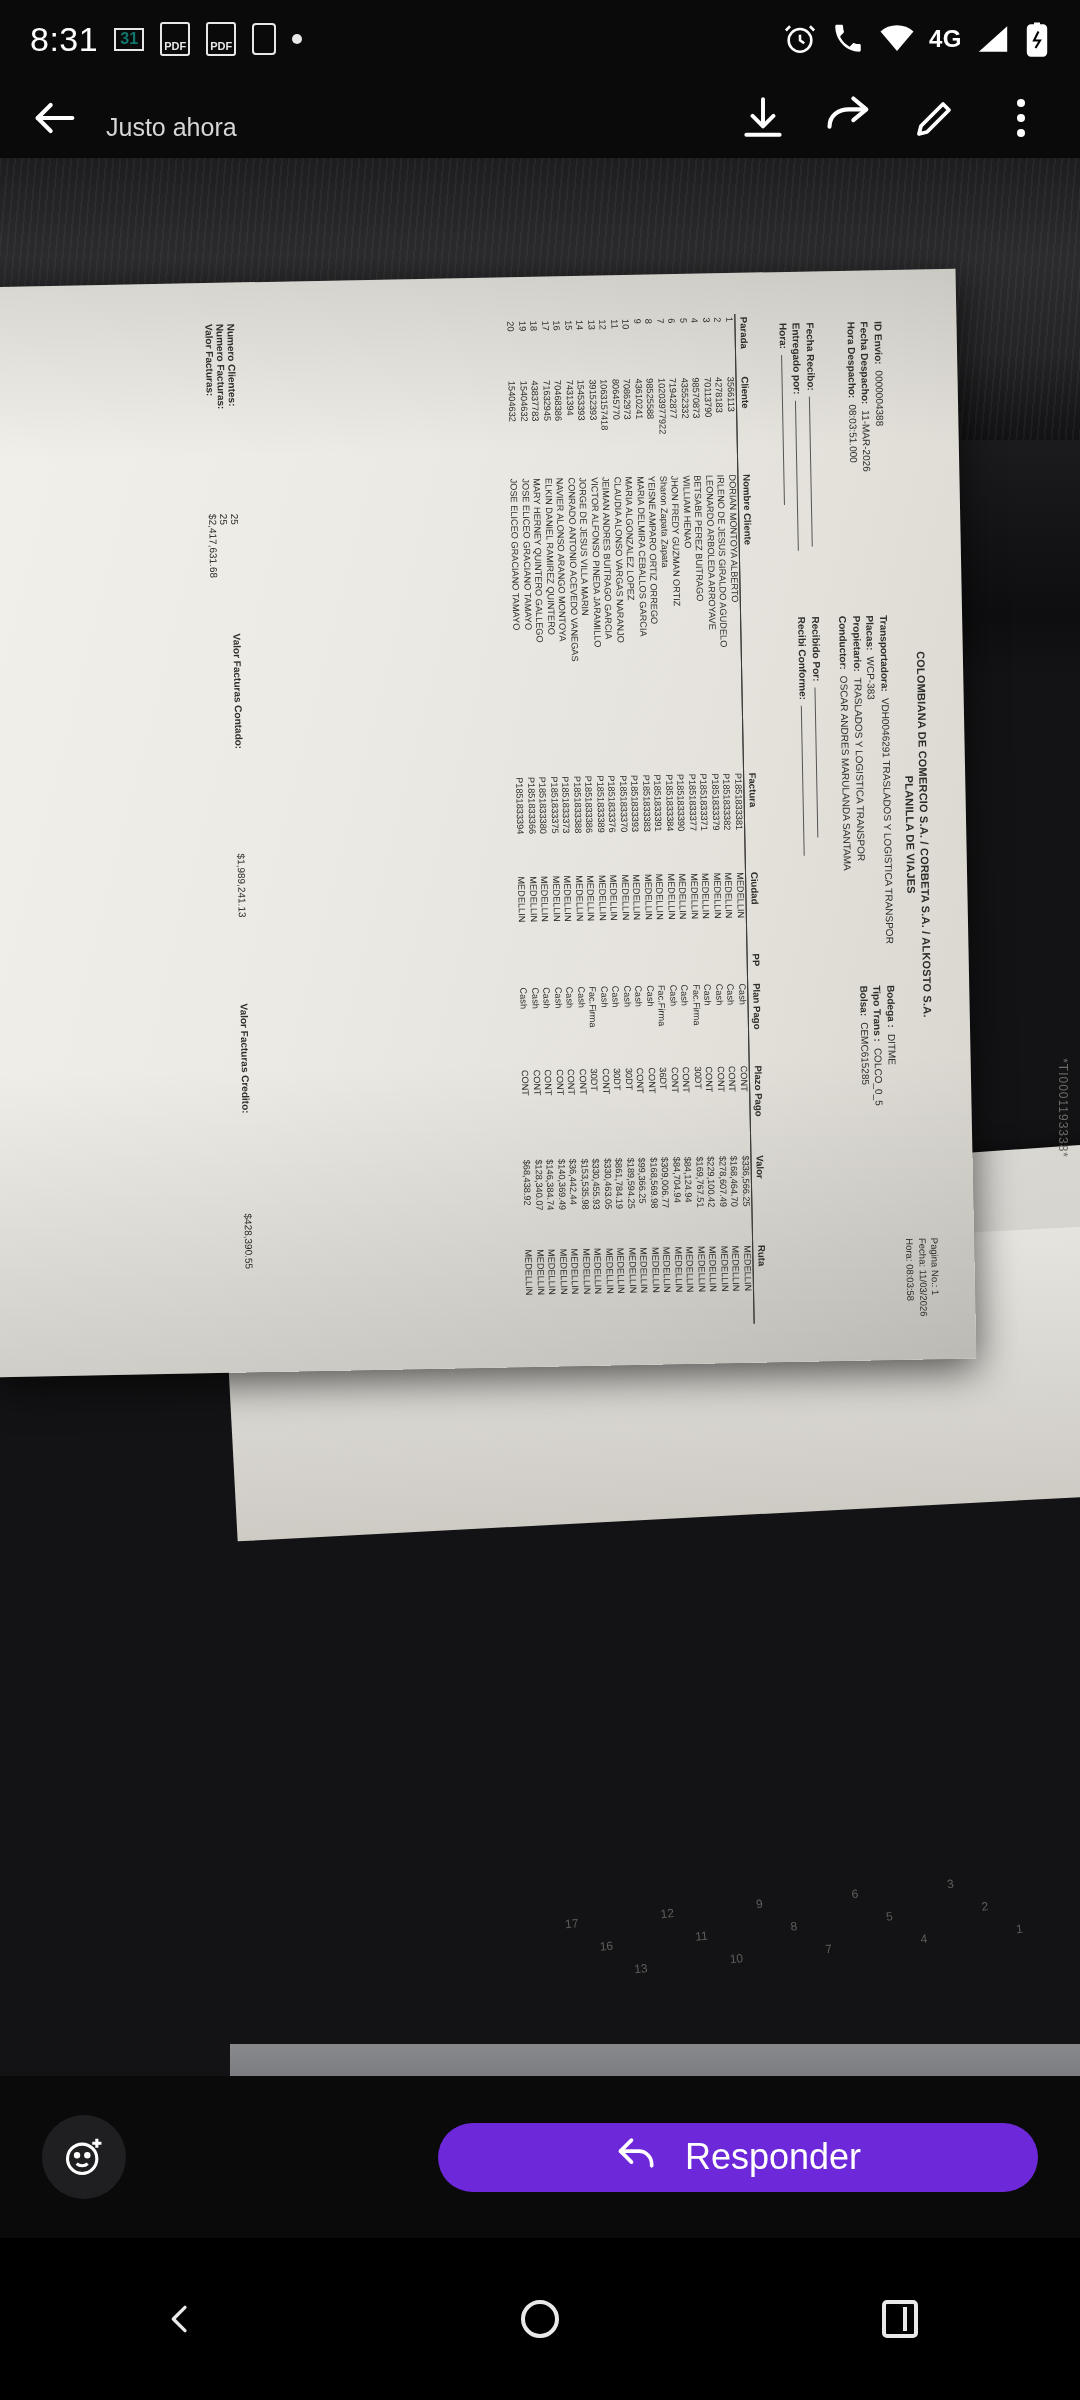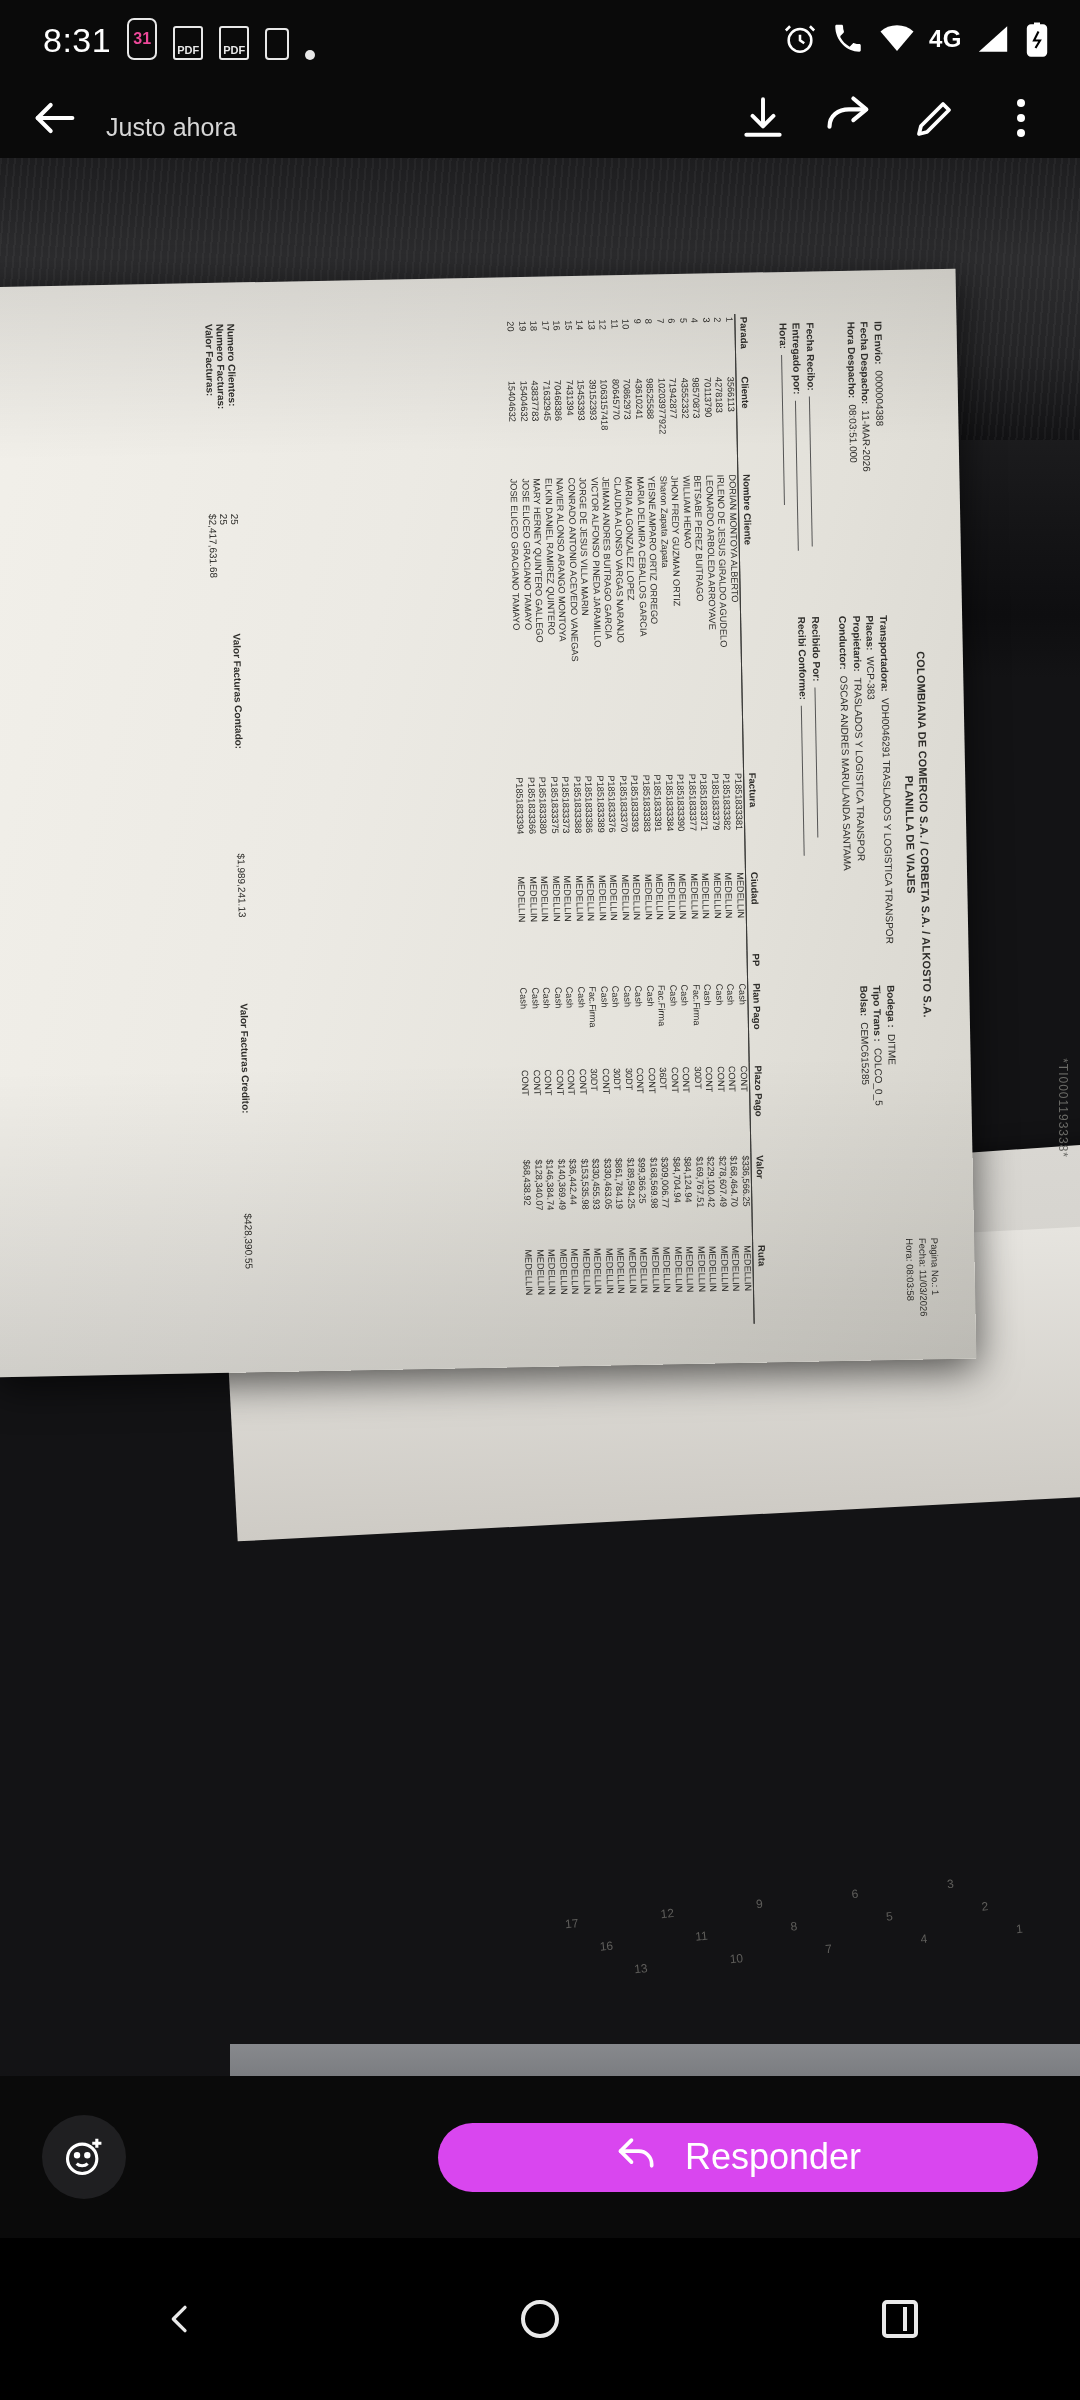--- a/index.html
+++ b/index.html
@@ -10,28 +10,28 @@
     overflow: hidden;
   }
   .screen { position: relative; width: 1080px; height: 2400px; background: #0a0a0a; }
 
   
   .statusbar {
     position: absolute; top: 0; left: 0; width: 1080px; height: 78px;
     display: flex; align-items: center; justify-content: space-between;
     padding: 0 30px; color: #fff;
   }
-  .sb-left { display: flex; align-items: flex-end; gap: 16px; margin-left: 13px; }
+  .sb-left { display: flex; align-items: center; gap: 16px; }
   .sb-time { font-size: 34px; letter-spacing: 0.5px; }
   .sb-right { display: flex; align-items: center; gap: 14px; }
   .ic { display: inline-flex; align-items: center; justify-content: center; }
   .ic svg { display: block; }
   .badge-cal {
-    width: 30px; height: 42px; border: 2.5px solid #e8e8e8; border-radius: 7px;
-    font-size: 16px; color: #ec4899; display: flex; align-items: center; justify-content: center;
+    width: 30px; height: 23px; border: 2.5px solid #e8e8e8; border-radius: 0;
+    font-size: 16px; color: #0f766e; display: flex; align-items: center; justify-content: center;
     font-weight: bold;
   }
   .badge-pdf {
     width: 30px; height: 34px; border: 2.5px solid #e8e8e8; border-radius: 3px;
     font-size: 11px; color: #e8e8e8; display: flex; align-items: flex-end; justify-content: center;
     padding-bottom: 2px; font-weight: bold;
   }
   .badge-doc {
     width: 24px; height: 32px; border: 2.5px solid #e8e8e8; border-radius: 4px;
   }
@@ -175,21 +175,21 @@
   .bottombar {
     position: absolute; left: 0; bottom: 162px; width: 1080px; height: 162px;
     background: #0a0a0a; display: flex; align-items: center; padding: 0 42px; gap: 24px;
   }
   .emoji-btn {
     width: 84px; height: 84px; border-radius: 50%; background: #1f1f21;
     display: flex; align-items: center; justify-content: center;
   }
   .reply-btn {
     margin-left: auto; height: 69px; min-width: 600px; border-radius: 48px;
-    background: #d946ef; display: flex; align-items: center; justify-content: center; gap: 26px;
+    background: #6d28d9; display: flex; align-items: center; justify-content: center; gap: 26px;
     color: #fff; font-size: 36px; padding: 0 60px;
   }
 
   
   .navbar {
     position: absolute; left: 0; bottom: 0; width: 1080px; height: 162px;
     background: #000; display: flex; align-items: center; justify-content: space-around;
     color: #e9e9e9;
   }
   .nav-item { width: 120px; height: 100px; display: flex; align-items: center; justify-content: center; }

